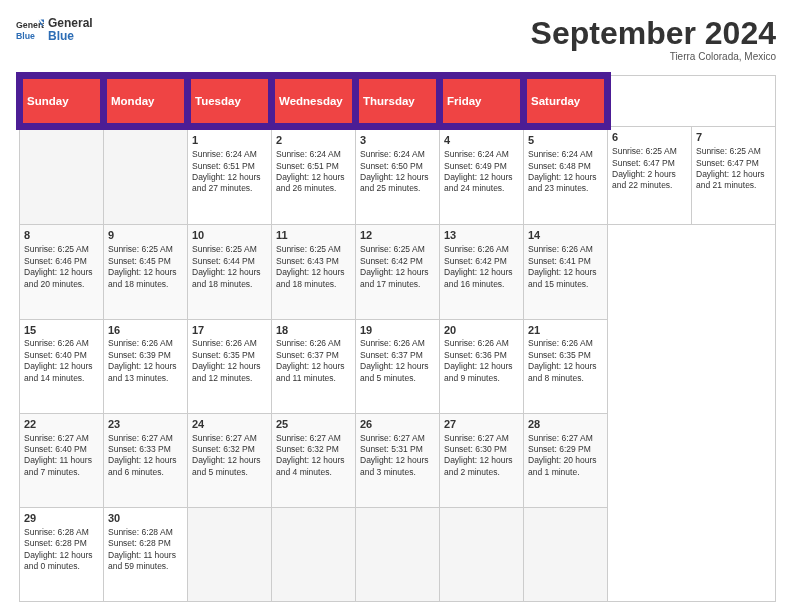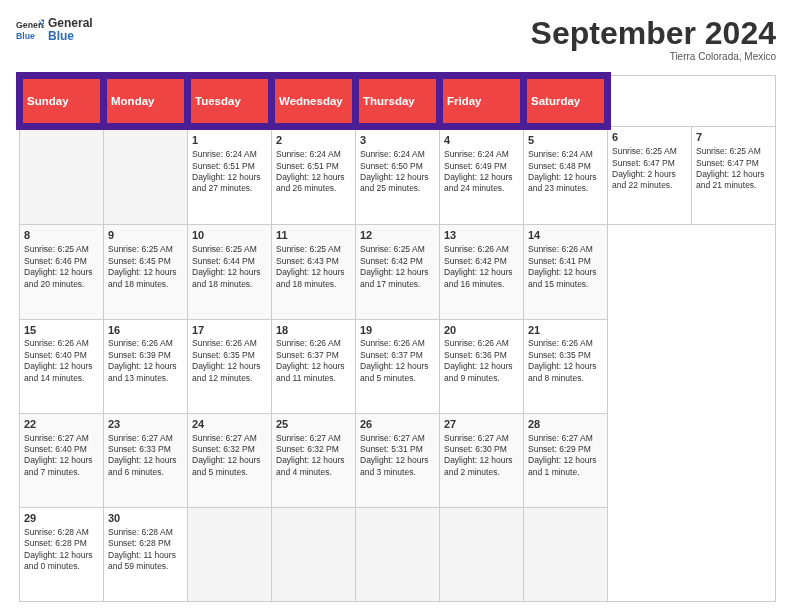--- a/index.html
+++ b/index.html
@@ -143,27 +143,27 @@
         <tr>
           <td><span class="day-num">15</span><span>Sunrise: 6:26 AM</span><br><span>Sunset: 6:40 PM</span><br><span>Daylight: 12 hours and 14 minutes.</span></td>
           <td><span class="day-num">16</span><span>Sunrise: 6:26 AM</span><br><span>Sunset: 6:39 PM</span><br><span>Daylight: 12 hours and 13 minutes.</span></td>
           <td><span class="day-num">17</span><span>Sunrise: 6:26 AM</span><br><span>Sunset: 6:35 PM</span><br><span>Daylight: 12 hours and 12 minutes.</span></td>
           <td><span class="day-num">18</span><span>Sunrise: 6:26 AM</span><br><span>Sunset: 6:37 PM</span><br><span>Daylight: 12 hours and 11 minutes.</span></td>
           <td><span class="day-num">19</span><span>Sunrise: 6:26 AM</span><br><span>Sunset: 6:37 PM</span><br><span>Daylight: 12 hours and 5 minutes.</span></td>
           <td><span class="day-num">20</span><span>Sunrise: 6:26 AM</span><br><span>Sunset: 6:36 PM</span><br><span>Daylight: 12 hours and 9 minutes.</span></td>
           <td><span class="day-num">21</span><span>Sunrise: 6:26 AM</span><br><span>Sunset: 6:35 PM</span><br><span>Daylight: 12 hours and 8 minutes.</span></td>
         </tr>
         <tr>
-          <td><span class="day-num">22</span><span>Sunrise: 6:27 AM</span><br><span>Sunset: 6:40 PM</span><br><span>Daylight: 12 hours and 7 minutes.</span></td>
+          <td><span class="day-num">22</span><span>Sunrise: 6:27 AM</span><br><span>Sunset: 6:40 PM</span><br><span>Daylight: 11 hours and 7 minutes.</span></td>
           <td><span class="day-num">23</span><span>Sunrise: 6:27 AM</span><br><span>Sunset: 6:33 PM</span><br><span>Daylight: 12 hours and 6 minutes.</span></td>
           <td><span class="day-num">24</span><span>Sunrise: 6:27 AM</span><br><span>Sunset: 6:32 PM</span><br><span>Daylight: 12 hours and 5 minutes.</span></td>
           <td><span class="day-num">25</span><span>Sunrise: 6:27 AM</span><br><span>Sunset: 6:32 PM</span><br><span>Daylight: 12 hours and 4 minutes.</span></td>
           <td><span class="day-num">26</span><span>Sunrise: 6:27 AM</span><br><span>Sunset: 5:31 PM</span><br><span>Daylight: 12 hours and 3 minutes.</span></td>
           <td><span class="day-num">27</span><span>Sunrise: 6:27 AM</span><br><span>Sunset: 6:30 PM</span><br><span>Daylight: 12 hours and 2 minutes.</span></td>
-          <td><span class="day-num">28</span><span>Sunrise: 6:27 AM</span><br><span>Sunset: 6:29 PM</span><br><span>Daylight: 12 hours and 1 minute.</span></td>
+          <td><span class="day-num">28</span><span>Sunrise: 6:27 AM</span><br><span>Sunset: 6:29 PM</span><br><span>Daylight: 20 hours and 1 minute.</span></td>
         </tr>
         <tr>
           <td><span class="day-num">29</span><span>Sunrise: 6:28 AM</span><br><span>Sunset: 6:28 PM</span><br><span>Daylight: 12 hours and 0 minutes.</span></td>
           <td><span class="day-num">30</span><span>Sunrise: 6:28 AM</span><br><span>Sunset: 6:28 PM</span><br><span>Daylight: 11 hours and 59 minutes.</span></td>
           <td class="empty"></td>
           <td class="empty"></td>
           <td class="empty"></td>
           <td class="empty"></td>
           <td class="empty"></td>
         </tr>

